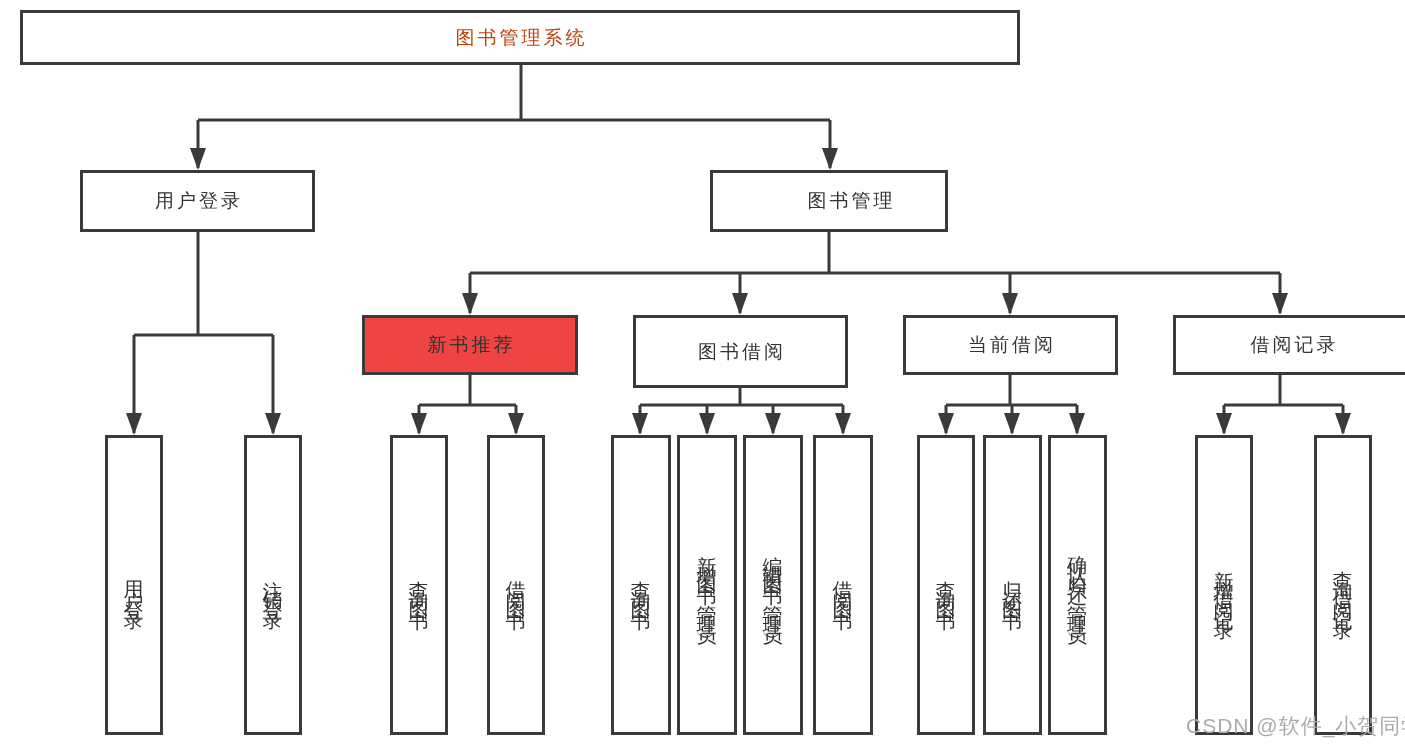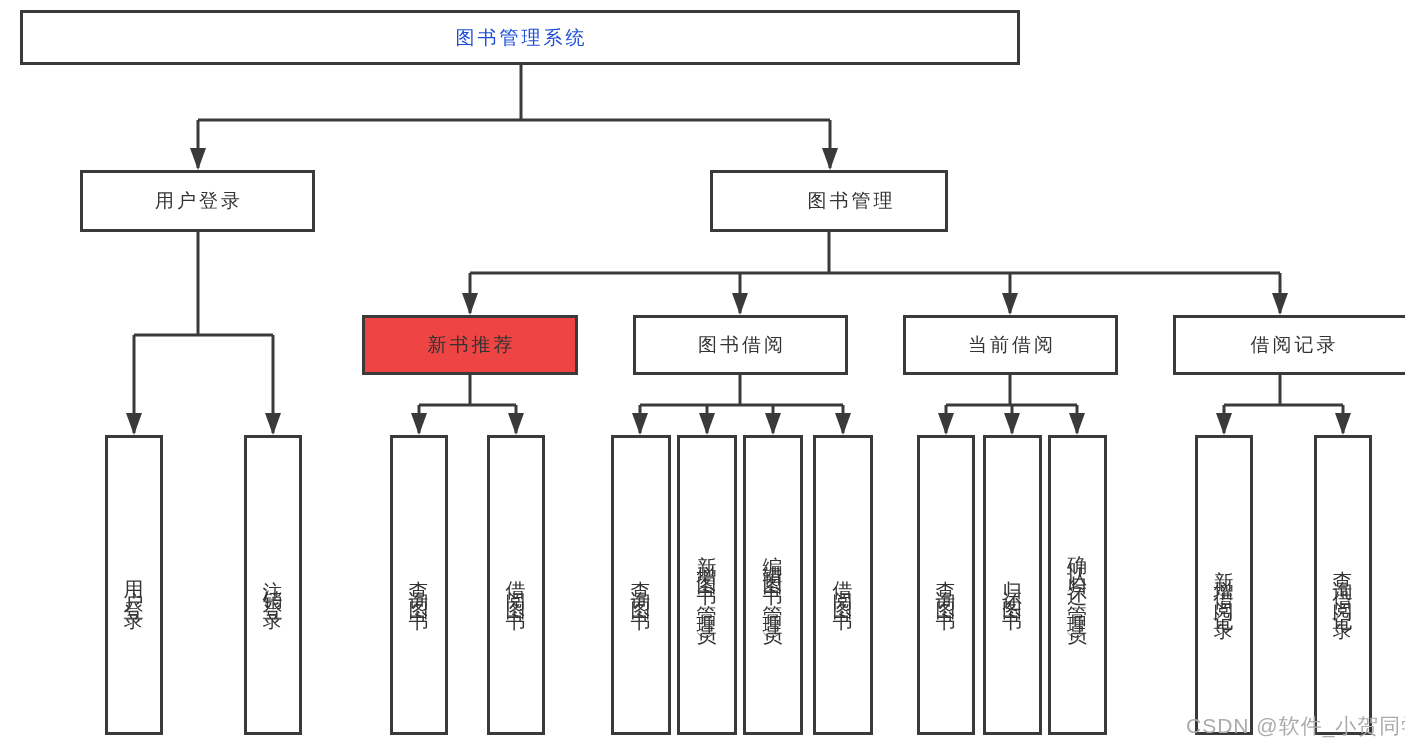--- a/index.html
+++ b/index.html
@@ -110,32 +110,32 @@
       <polygon points="1077,435 1069,413 1085,413" fill="#3a3a3a"></polygon>
       <polyline points="1280,375 1280,405" fill="none" stroke="#3a3a3a" stroke-width="3"></polyline>
       <polyline points="1224,405 1343,405" fill="none" stroke="#3a3a3a" stroke-width="3"></polyline>
       <polyline points="1224,405 1224,433" fill="none" stroke="#3a3a3a" stroke-width="3"></polyline>
       <polygon points="1224,435 1216,413 1232,413" fill="#3a3a3a"></polygon>
       <polyline points="1343,405 1343,433" fill="none" stroke="#3a3a3a" stroke-width="3"></polyline>
       <polygon points="1343,435 1335,413 1351,413" fill="#3a3a3a"></polygon>
     </svg>
   <div id="node-container">
       <div class="node horizontal" style="left: 20px; top: 10px; width: 1000px; height: 55px; border-color: rgb(58, 58, 58); background: rgb(255, 255, 255);">
-        <span class="node-label" style="color: #1d4ed8;">图书管理系统</span>
+        <span class="node-label" style="color: #c2410c;">图书管理系统</span>
       </div>
       <div class="node horizontal" style="left: 80px; top: 170px; width: 235px; height: 62px; border-color: rgb(58, 58, 58); background: rgb(255, 255, 255);">
         <span class="node-label" style="color: rgb(51, 51, 51);">用户登录</span>
       </div>
       <div class="node horizontal" style="left: 710px; top: 170px; width: 238px; height: 62px; border-color: rgb(58, 58, 58); background: rgb(255, 255, 255); padding-left: 42px;">
         <span class="node-label" style="color: rgb(51, 51, 51);">图书管理</span>
       </div>
       <div class="node horizontal" style="left: 362px; top: 315px; width: 216px; height: 60px; border-color: rgb(58, 58, 58); background: #ef4444;">
         <span class="node-label" style="color: rgb(51, 51, 51);">新书推荐</span>
       </div>
-      <div class="node horizontal" style="left: 633px; top: 315px; width: 215px; height: 60px; border-color: rgb(58, 58, 58); background: rgb(255, 255, 255);">
+      <div class="node horizontal" style="left: 633px; top: 315px; width: 215px; height: 73px; border-color: rgb(58, 58, 58); background: rgb(255, 255, 255);">
         <span class="node-label" style="color: rgb(51, 51, 51);">图书借阅</span>
       </div>
       <div class="node horizontal" style="left: 903px; top: 315px; width: 215px; height: 60px; border-color: rgb(58, 58, 58); background: rgb(255, 255, 255);">
         <span class="node-label" style="color: rgb(51, 51, 51);">当前借阅</span>
       </div>
       <div class="node horizontal" style="left: 1173px; top: 315px; width: 240px; height: 60px; border-color: rgb(58, 58, 58); background: rgb(255, 255, 255);">
         <span class="node-label" style="color: rgb(51, 51, 51);">借阅记录</span>
       </div>
       <div class="node vertical" style="left: 105px; top: 435px; width: 58px; height: 300px; border-color: rgb(58, 58, 58); background: rgb(255, 255, 255);">
         <span class="node-label" style="color: rgb(51, 51, 51);">用户登录</span>

